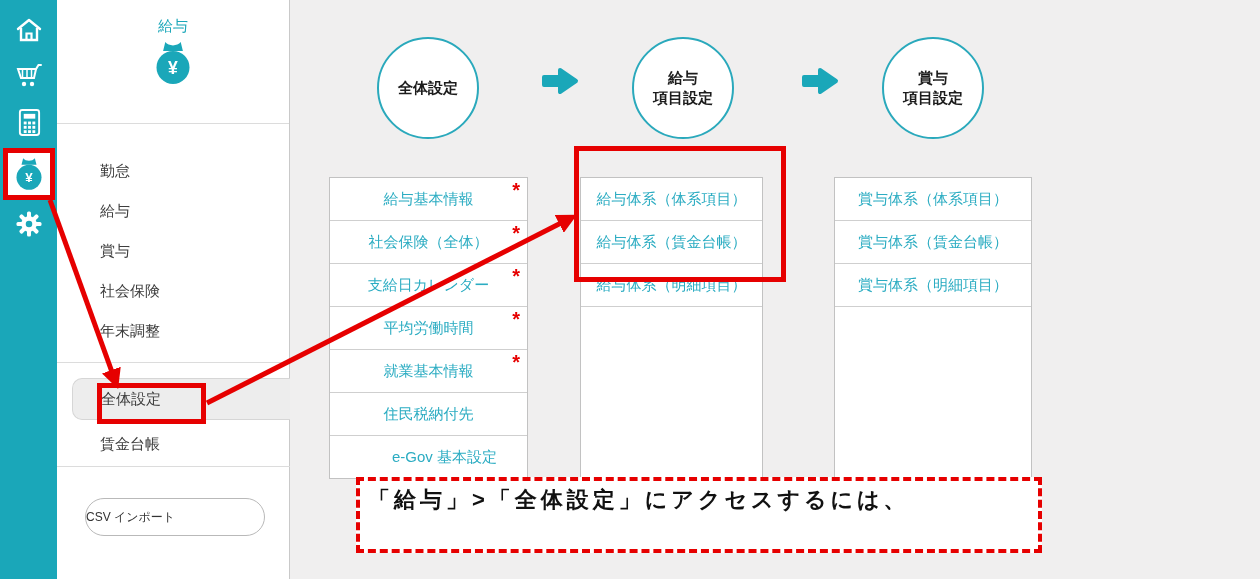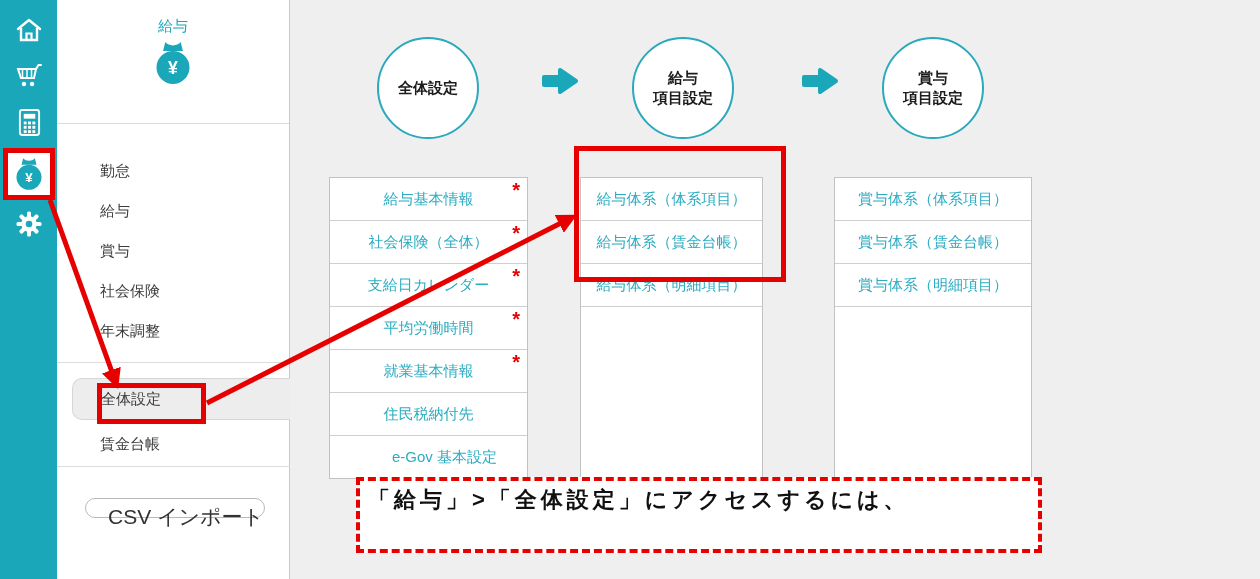--- a/index.html
+++ b/index.html
@@ -19,22 +19,22 @@
   .sidebar-title{padding-top:17px;color:#1aa7b9;font-size:15px;}
   .sidebar-bag{margin-top:5px;}
   .menu{margin-top:27px;}
   .menu-item{height:40px;line-height:40px;padding-left:43px;font-size:15px;color:#3d3d3d;cursor:pointer;}
   .sidebar-divider{position:absolute;left:0;width:233px;border-top:1px solid #dcdcdc;}
   .tab-zentai{position:absolute;left:15px;top:378px;width:218px;height:42px;background:#ededed;
        border:1px solid #d6d6d6;border-right:none;border-radius:10px 0 0 10px;box-sizing:border-box;
        line-height:40px;padding-left:28px;font-size:15px;color:#3d3d3d;cursor:pointer;}
   .item-shain{position:absolute;left:0;top:421px;width:233px;height:46px;line-height:46px;padding-left:43px;
        font-size:15px;color:#3d3d3d;border-bottom:1px solid #dcdcdc;box-sizing:border-box;cursor:pointer;}
-  .csv-button{position:absolute;left:28px;top:498px;width:180px;height:20px;border:1px solid #b9b9b9;
-       border-radius:19px;background:#fff;font-size:21px;color:#333;text-align:right;line-height:36px;
+  .csv-button{position:absolute;left:28px;top:498px;width:180px;height:38px;border:1px solid #b9b9b9;
+       border-radius:19px;background:#fff;font-size:12px;color:#333;text-align:left;line-height:36px;
        box-sizing:border-box;cursor:pointer;}
 
   
   .circle{position:absolute;top:37px;width:102px;height:102px;border:2.5px solid #2aa9bc;border-radius:50%;
        background:#fff;box-sizing:border-box;display:flex;flex-direction:column;align-items:center;
        justify-content:center;font-weight:bold;font-size:15px;color:#1c1c1c;text-align:center;line-height:1.35;}
   .c1{left:377px}.c2{left:632px}.c3{left:882px}
   .flow-arrow{position:absolute;top:64px;width:40px;height:34px;}
   .fa1{left:540px}.fa2{left:800px}
 

